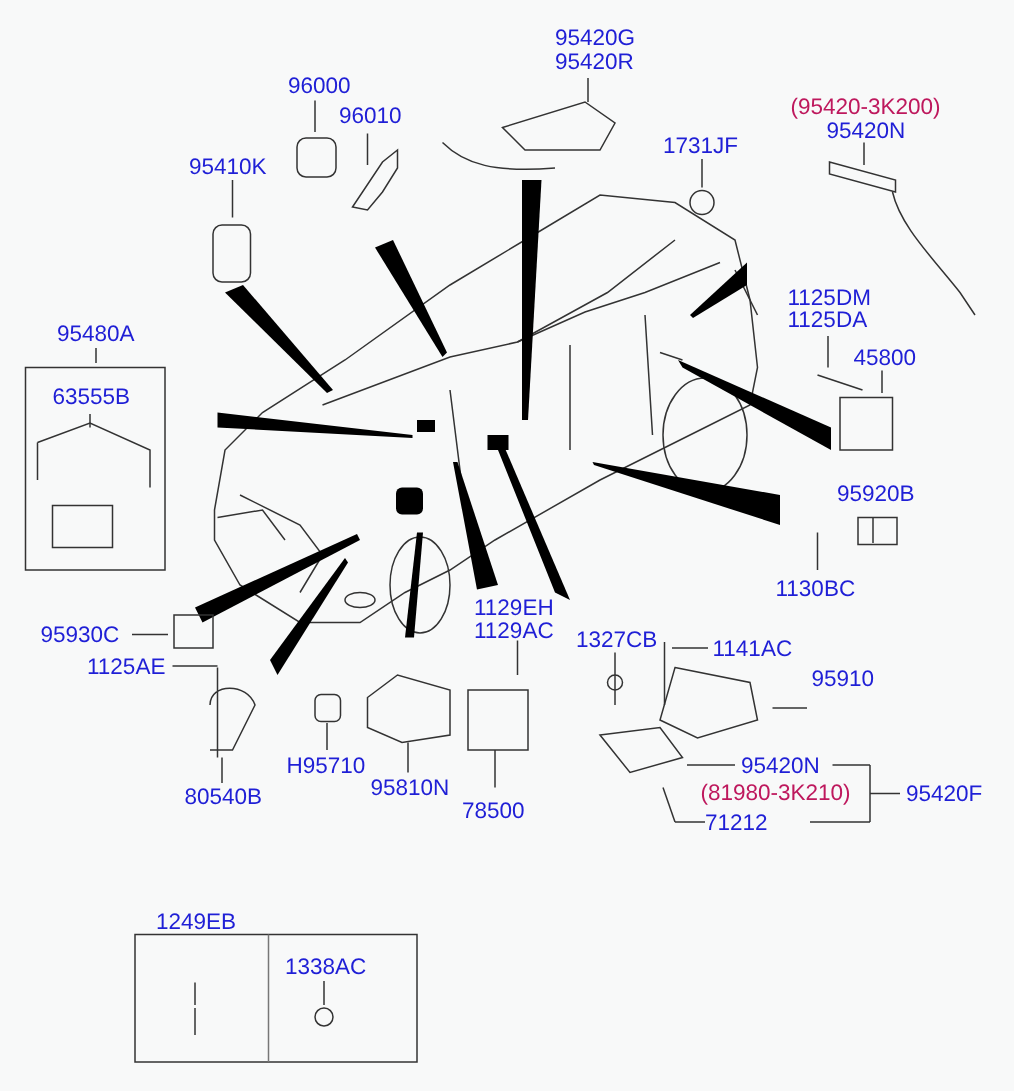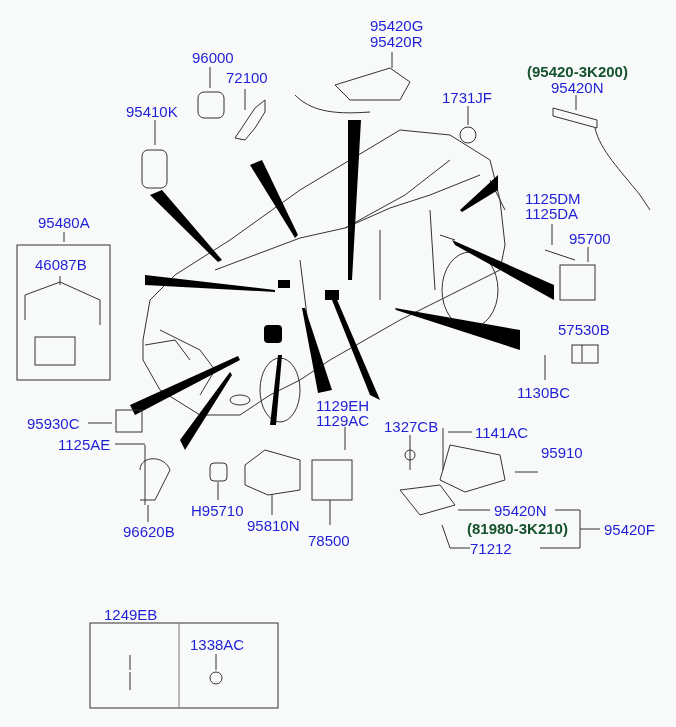--- a/index.html
+++ b/index.html
@@ -1,20 +1,20 @@
 <!DOCTYPE html>
 <html><head>
 <meta charset="utf-8">
 <style>
   html, body { margin:0; padding:0; }
   body { width:676px; height:727px; background:#f8f9f9; position:relative; overflow:hidden;
          font-family:"Liberation Sans", sans-serif; }
   #diagram { position:absolute; left:0; top:0; width:676px; height:727px; }
   .lbl { position:absolute; font-size:15px; line-height:17px; color:#1f1fd6; white-space:nowrap; cursor:pointer;text-align:center; }
-  .blk { color:#14532d; cursor:default;font-weight:bold; }
+  .blk { color:#be185d; cursor:default; }
 </style>
 </head>
 <body>
 
 <svg id="diagram" viewBox="0 0 676 727" xmlns="http://www.w3.org/2000/svg">
   <g fill="none" stroke="#333" stroke-width="1">
 
     <g>
       <path d="M143,340 L150,300 L175,275 L230,240 L300,190 L350,160 L400,130 L450,135 L490,160 L500,200 L505,245 L500,270 L470,285 L440,300 L400,320 L330,360 L300,380 L270,395 L240,415 L200,415 L160,390 L143,360 Z"></path>
       <path d="M215,270 L300,238 L345,228 L405,195 L450,160"></path>
@@ -108,43 +108,43 @@
       <path d="M400,490 L440,485 L455,505 L420,515 Z"></path>
       <circle cx="410" cy="455" r="5"></circle>
       <path d="M443,428 L443,470"></path>
       <path d="M130,672 L130,690"></path>
       <circle cx="216" cy="678" r="6"></circle>
     </g>
   </g>
 </svg>
 
 <span class="lbl" style="left:192px;top:49px">96000</span>
-<span class="lbl" style="left:226px;top:69px">72100</span>
+<span class="lbl" style="left:226px;top:69px">96010</span>
 <span class="lbl" style="left:370px;top:17px">95420G</span>
 <span class="lbl" style="left:370px;top:33px">95420R</span>
 <span class="lbl" style="left:126px;top:103px">95410K</span>
 <span class="lbl" style="left:442px;top:89px">1731JF</span>
 <span class="lbl blk" style="left:527px;top:63px">(95420-3K200)</span>
 <span class="lbl" style="left:551px;top:79px">95420N</span>
 <span class="lbl" style="left:38px;top:214px">95480A</span>
-<span class="lbl" style="left:35px;top:256px">46087B</span>
+<span class="lbl" style="left:35px;top:256px">63555B</span>
 <span class="lbl" style="left:525px;top:190px">1125DM</span>
 <span class="lbl" style="left:525px;top:205px">1125DA</span>
-<span class="lbl" style="left:569px;top:230px">95700</span>
-<span class="lbl" style="left:558px;top:321px">57530B</span>
+<span class="lbl" style="left:569px;top:230px">45800</span>
+<span class="lbl" style="left:558px;top:321px">95920B</span>
 <span class="lbl" style="left:517px;top:384px">1130BC</span>
 <span class="lbl" style="left:27px;top:415px">95930C</span>
 <span class="lbl" style="left:58px;top:436px">1125AE</span>
 <span class="lbl" style="left:316px;top:397px">1129EH</span>
 <span class="lbl" style="left:316px;top:412px">1129AC</span>
 <span class="lbl" style="left:384px;top:418px">1327CB</span>
 <span class="lbl" style="left:475px;top:424px">1141AC</span>
 <span class="lbl" style="left:541px;top:444px">95910</span>
 <span class="lbl" style="left:191px;top:502px">H95710</span>
 <span class="lbl" style="left:247px;top:517px">95810N</span>
 <span class="lbl" style="left:308px;top:532px">78500</span>
-<span class="lbl" style="left:123px;top:523px">96620B</span>
+<span class="lbl" style="left:123px;top:523px">80540B</span>
 <span class="lbl" style="left:494px;top:502px">95420N</span>
 <span class="lbl blk" style="left:467px;top:520px">(81980-3K210)</span>
 <span class="lbl" style="left:604px;top:521px">95420F</span>
 <span class="lbl" style="left:470px;top:540px">71212</span>
 <span class="lbl" style="left:104px;top:606px">1249EB</span>
 <span class="lbl" style="left:190px;top:636px">1338AC</span>
 
 </body></html>

